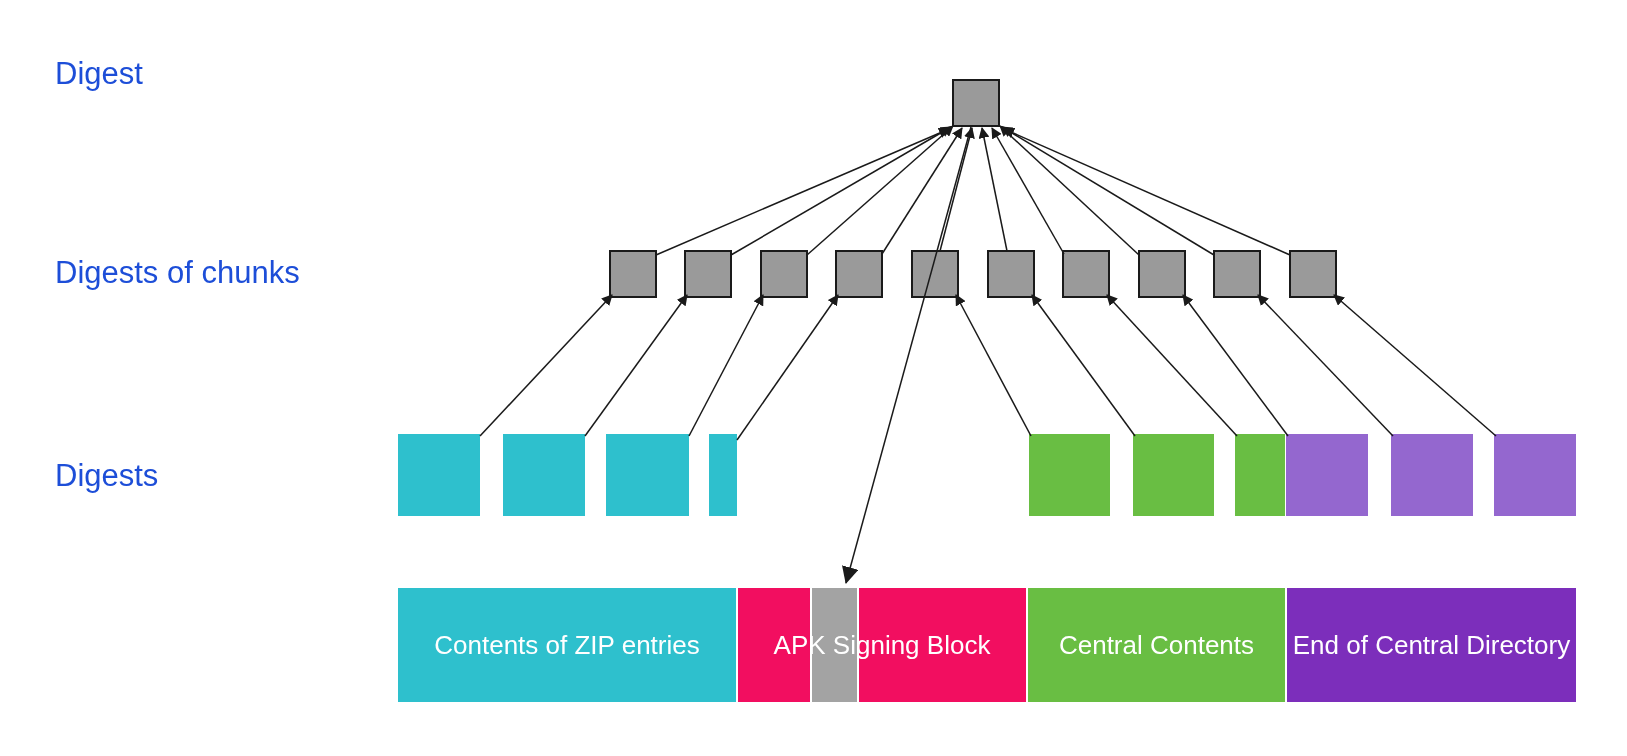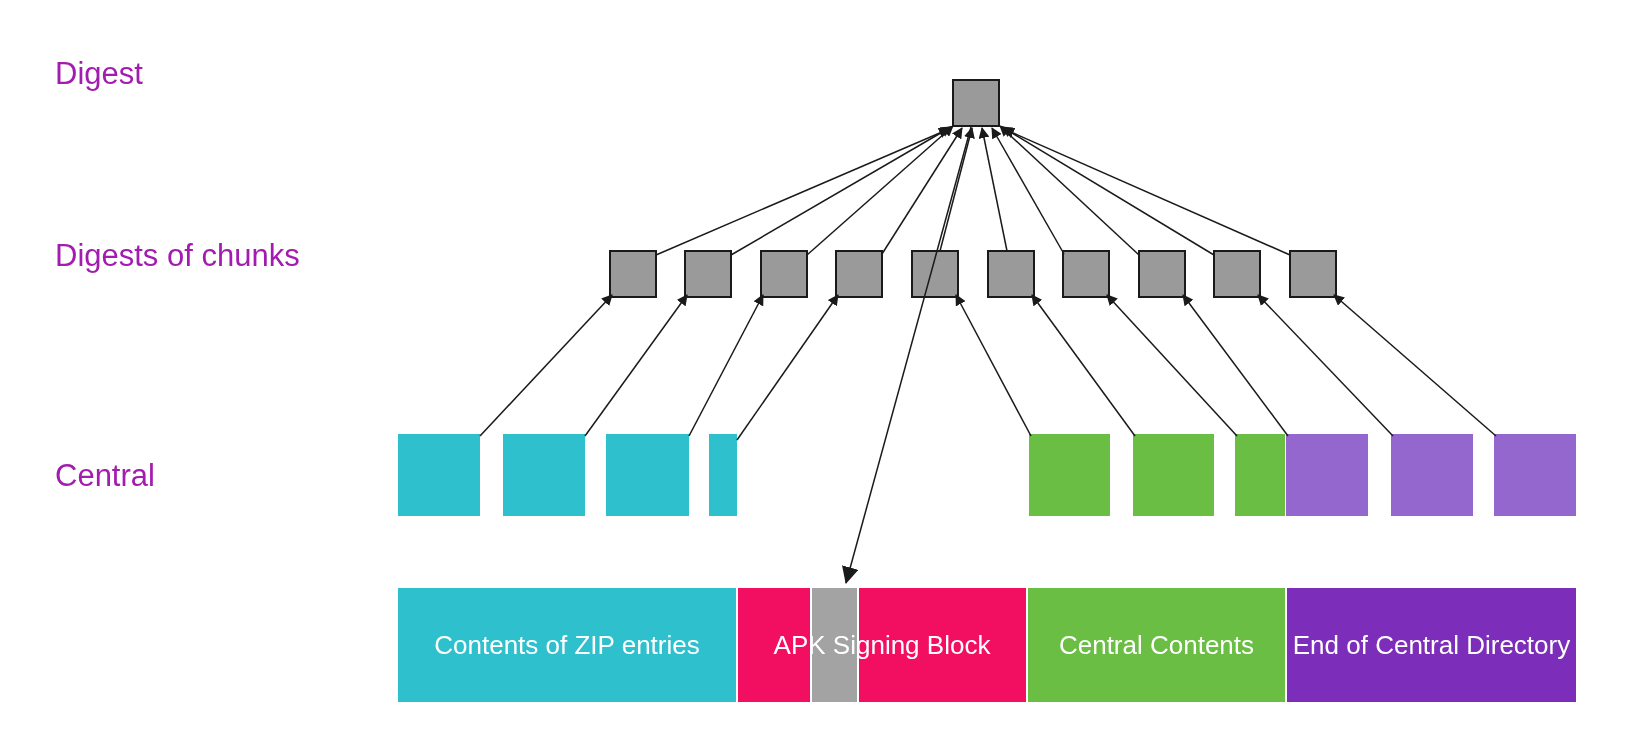--- a/index.html
+++ b/index.html
@@ -7,27 +7,27 @@
     position:relative;
     width:1627px;height:756px;
     background:#ffffff;
     font-family:"Liberation Sans", sans-serif;
     overflow:hidden;
   }
   .canvas svg{position:absolute;left:0;top:0;}
   .row-label{
     position:absolute;
     left:55px;
-    color:#a21caf;
+    color:#1d4ed8;
     font-size:31px;
     line-height:31px;
     white-space:nowrap;
   }
   .row-label.digest{top:58px;}
-  .row-label.digests-of-chunks{top:240px;}
+  .row-label.digests-of-chunks{top:257px;}
   .row-label.chunks{top:460px;}
   .bar-label{
     position:absolute;
     display:flex;
     align-items:center;
     justify-content:center;
     color:#fff;
     font-size:26px;
     line-height:28px;
     white-space:nowrap;
@@ -94,21 +94,21 @@
       <line x1="1007" y1="251" x2="982" y2="128" stroke="#1a1a1a" stroke-width="1.5" marker-end="url(#ah-small)"></line>
       <line x1="1064" y1="254" x2="992" y2="128" stroke="#1a1a1a" stroke-width="1.5" marker-end="url(#ah-small)"></line>
       <line x1="1139" y1="255" x2="1000" y2="126" stroke="#1a1a1a" stroke-width="1.5" marker-end="url(#ah-small)"></line>
       <line x1="1214" y1="255" x2="1002" y2="127" stroke="#1a1a1a" stroke-width="1.5" marker-end="url(#ah-small)"></line>
       <line x1="1290" y1="255" x2="1004" y2="129" stroke="#1a1a1a" stroke-width="1.5" marker-end="url(#ah-small)"></line>
       <line x1="971" y1="127" x2="846" y2="583" stroke="#1a1a1a" stroke-width="1.5" marker-end="url(#ah-large)"></line>
     </svg>
 
   <div class="row-label digest">Digest</div>
   <div class="row-label digests-of-chunks">Digests of chunks</div>
-  <div class="row-label chunks">Central</div>
+  <div class="row-label chunks">Digests</div>
 
   <div id="bar-labels">
       <div class="bar-label" style="left: 398px; top: 588px; width: 338px; height: 114px;">Contents of ZIP entries</div>
       <div class="bar-label" style="left: 738px; top: 588px; width: 288px; height: 114px;">APK Signing Block</div>
       <div class="bar-label" style="left: 1028px; top: 588px; width: 257px; height: 114px;">Central Contents</div>
       <div class="bar-label" style="left: 1287px; top: 588px; width: 289px; height: 113px;">End of Central Directory</div>
     </div>
 </div>
 
 </body></html>

